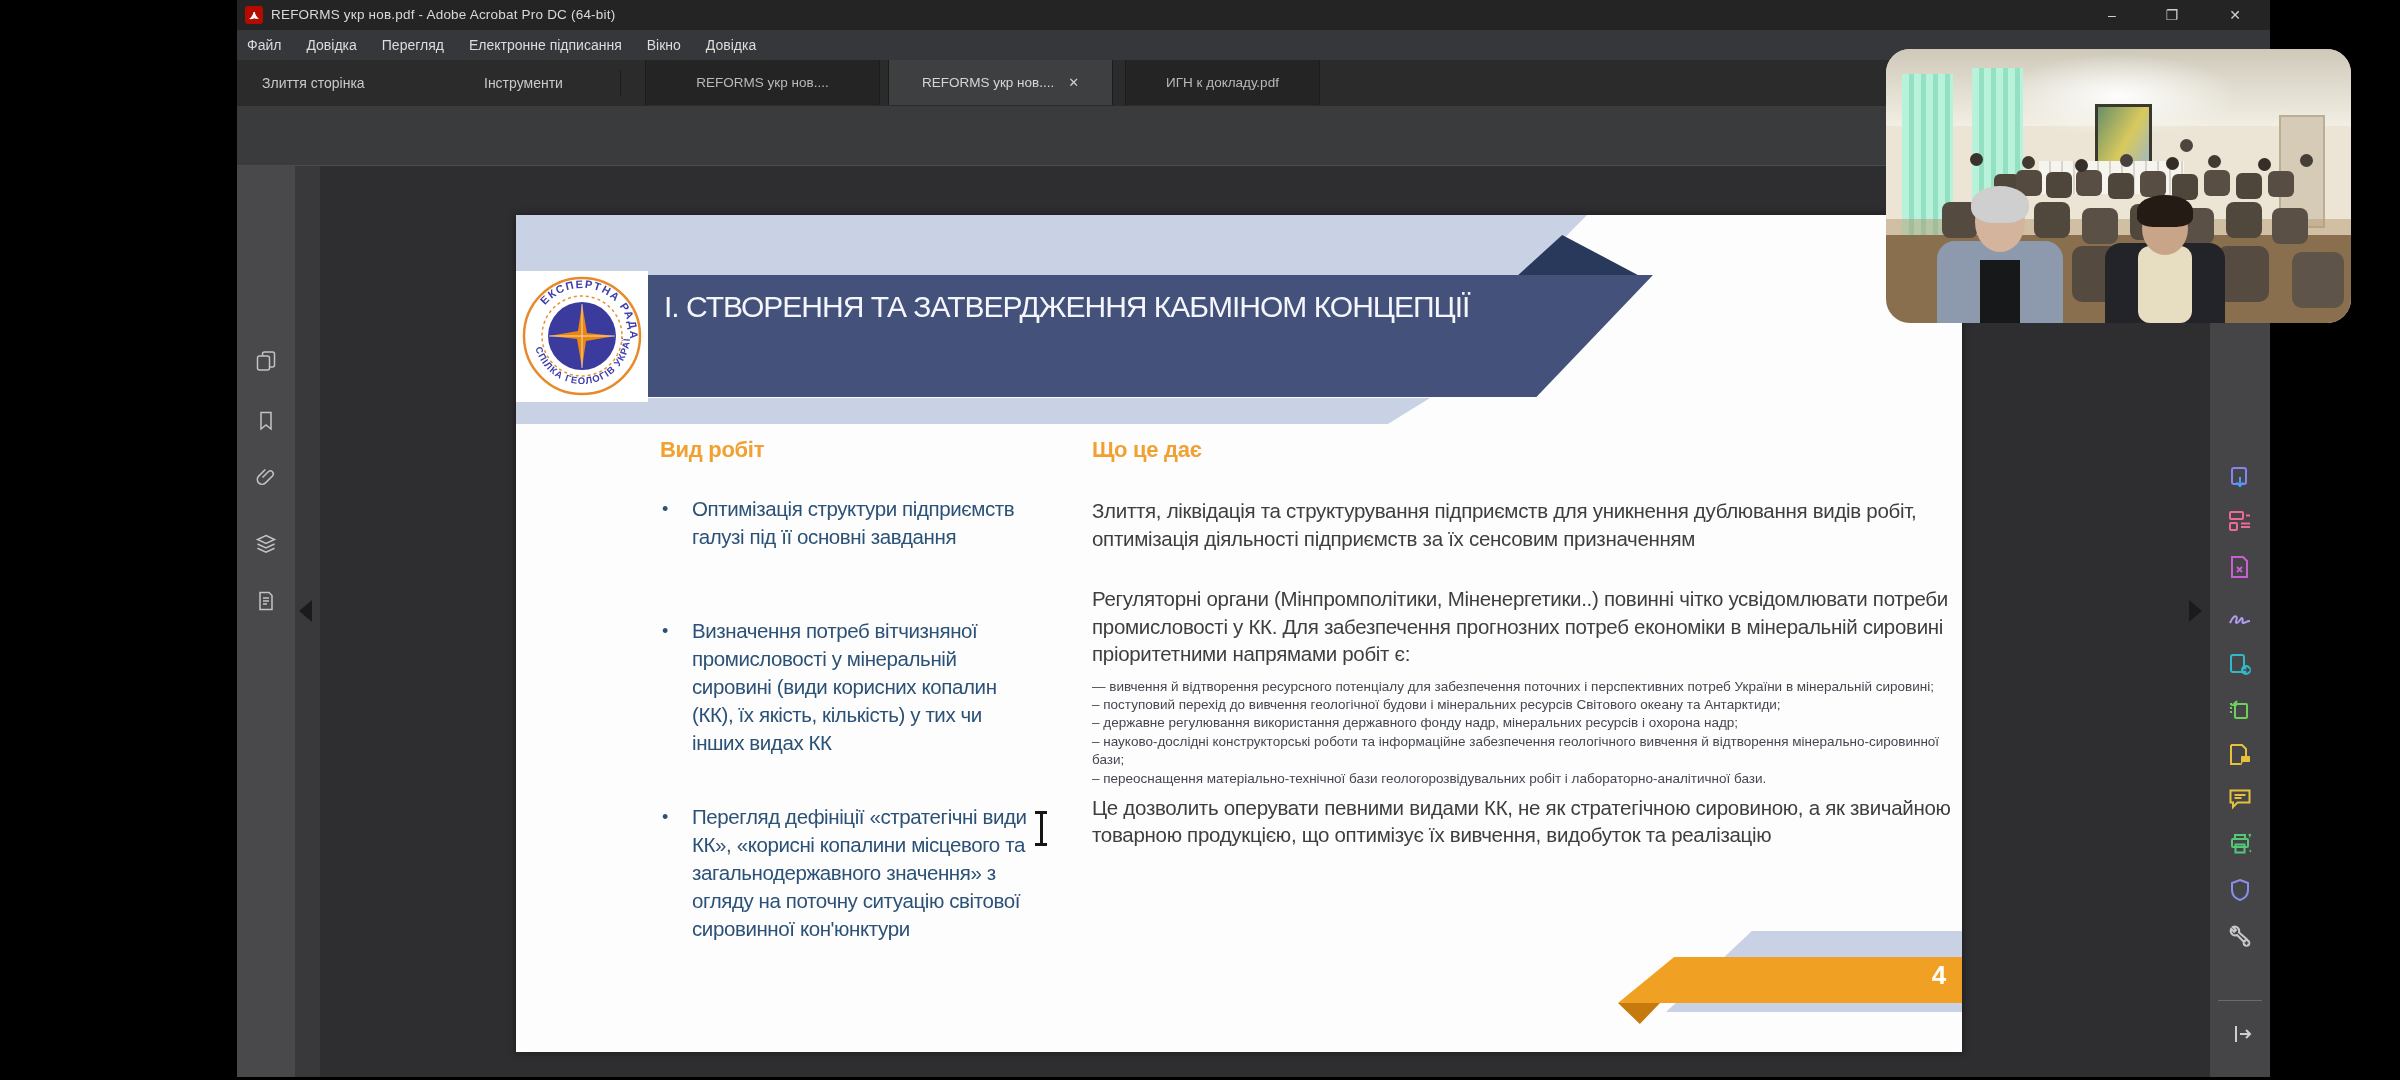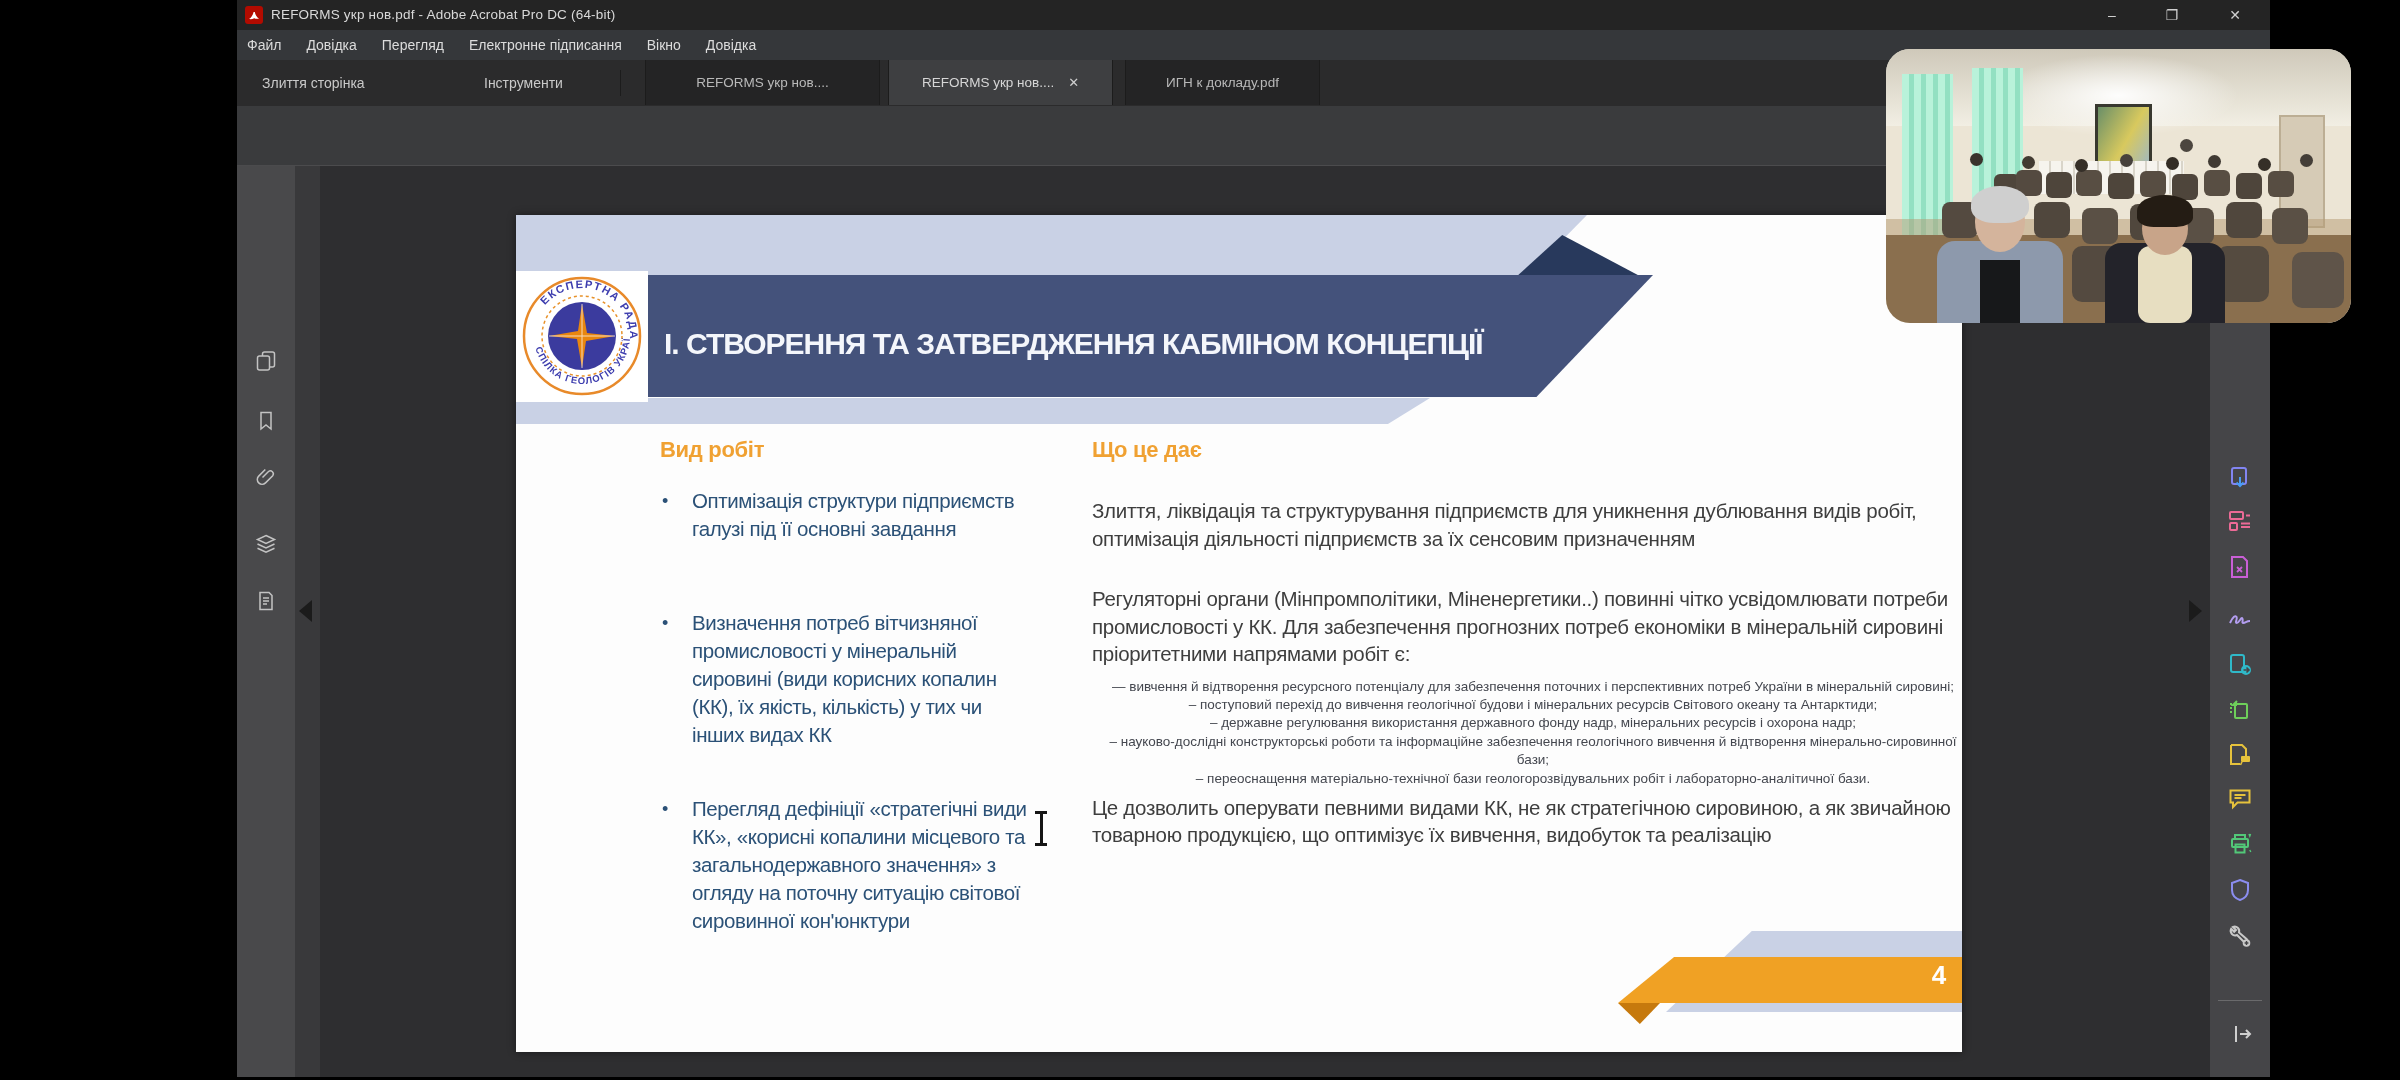--- a/index.html
+++ b/index.html
@@ -34,36 +34,36 @@
   #toolsrail{left:1973px;top:166px;width:60px;height:911px;background:#454548;}
   .rricon{left:17px;width:26px;height:26px;}
   #rail-sep{left:1981px;top:1000px;width:44px;height:1px;background:#6a6a6c;}
   .collapse-arrow{width:0;height:0;border-top:11px solid transparent;border-bottom:11px solid transparent;}
   
   #page{left:279px;top:215px;width:1446px;height:837px;background:#fdfdfd;box-shadow:0 0 8px rgba(0,0,0,.45);}
   .clip{position:absolute;}
   #band-top{left:0;top:0;width:1071px;height:60px;background:#c9d1e5;clip-path:polygon(0 0,100% 0,94.5% 100%,0 100%);}
   #band-tri{left:1000px;top:20px;width:140px;height:42px;background:#28395c;clip-path:polygon(33% 0,87% 95%,0 100%);}
   #banner{left:132px;top:60px;width:1005px;height:122px;background:#44527b;clip-path:polygon(0 0,100% 0,88.4% 100%,0 100%);}
-  #banner-title{left:148px;top:74px;width:900px;color:#f4f6fb;font-size:30px;font-weight:bold;letter-spacing:-1px;line-height:35px;margin-top:37px;}
+  #banner-title{left:148px;top:74px;width:900px;color:#f4f6fb;font-size:30px;font-weight:normal;letter-spacing:-1px;line-height:35px;}
   #band-bottom{left:0;top:183px;width:914px;height:26px;background:#c9d1e5;clip-path:polygon(0 0,100% 0,95.4% 100%,0 100%);}
   #logo-box{left:0;top:56px;width:132px;height:131px;background:#fff;}
   .col-head{color:#f0a132;font-size:22px;font-weight:bold;letter-spacing:-.3px;}
   #col-left{left:144px;top:222px;width:378px;}
   #col-right{left:576px;top:222px;width:882px;}
-  #bullets{margin:24px 0 0 0;padding:0;list-style:none;}
+  #bullets{margin:32px 0 0 0;padding:0;list-style:none;}
   #bullets li{position:relative;padding-left:32px;color:#2b5177;font-size:20.5px;line-height:28px;letter-spacing:-.4px;}
   #bullets li::before{content:"•";position:absolute;left:2px;top:0;color:#2b5177;font-size:18px;}
   #bullets li.b1{margin-bottom:66px;}
   #bullets li.b2{margin-bottom:46px;}
   .rpara{color:#3e3e3e;font-size:20.5px;line-height:27.5px;letter-spacing:-.3px;margin:0;}
   #rc-para1{margin-top:34px;margin-bottom:33px;}
   #rc-para2{margin-bottom:10px;}
   #sub-list{margin:0 0 6px 0;padding:0;list-style:none;}
-  #sub-list li{color:#44474f;font-size:13.5px;line-height:18.4px;letter-spacing:0;text-align:center;}
+  #sub-list li{color:#44474f;font-size:13.5px;line-height:18.4px;letter-spacing:0;}
   
   #rib-light{left:1150px;top:716px;width:296px;height:81px;background:#c9d1e5;clip-path:polygon(29% 0,100% 0,100% 100%,0 100%);}
   #rib-orange{left:1102px;top:742px;width:344px;height:46px;background:#f0a124;clip-path:polygon(16.3% 0,100% 0,100% 100%,0 100%);}
   #rib-fold{left:1102px;top:788px;width:42px;height:21px;background:#c6790d;clip-path:polygon(0 0,100% 0,52% 100%);}
   #slide-pageno{left:1408px;top:745px;width:30px;color:#fff;font-size:26px;font-weight:bold;text-align:center;}
   
   #ibeam{left:517px;top:595px;width:16px;height:36px;}
   #ibeam .v{position:absolute;left:7px;top:3px;width:2.5px;height:30px;background:#151515;}
   #ibeam .h{position:absolute;width:12px;height:2.5px;background:#151515;left:2px;}
   

